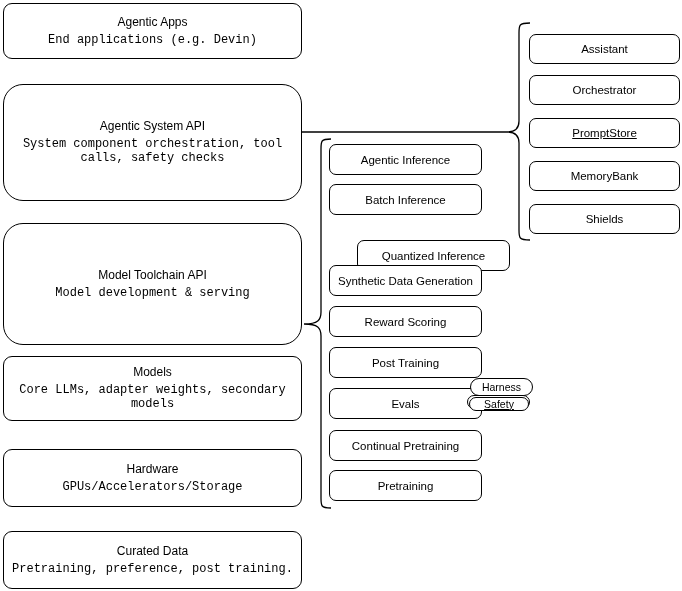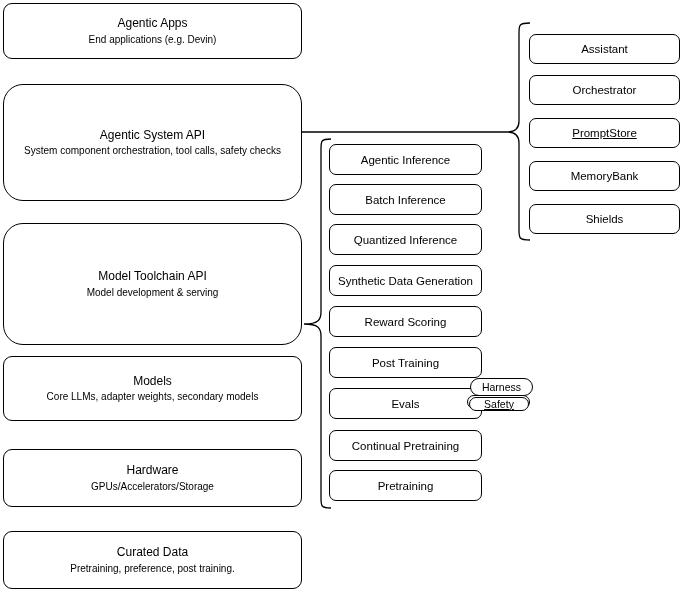--- a/index.html
+++ b/index.html
@@ -29,21 +29,21 @@
     justify-content: center;
     text-align: center;
   }
   .left-node {
     left: 3px;
     width: 299px;
     border-radius: 9px;
   }
   .left-node.big { border-radius: 20px; }
   .node-title { font-size: 12px; line-height: 1.2; }
-  .node-subtitle { font-size: 10px; line-height: 1.2; margin-top: 3px; }
+  .node-subtitle { font-size: 12px; line-height: 1.2; margin-top: 3px; font-family: Liberation Mono, monospace; }
   .mid-node {
     left: 329px;
     width: 153px;
     height: 31px;
     border-radius: 7px;
     font-size: 11.5px;
   }
   .right-node {
     left: 529px;
     width: 151px;
@@ -100,21 +100,21 @@
     <div class="node-subtitle">GPUs/Accelerators/Storage</div>
   </div>
 
   <div class="node left-node" style="top:531px; height:58px;">
     <div class="node-title">Curated Data</div>
     <div class="node-subtitle">Pretraining, preference, post training.</div>
   </div>
 
   <div class="node mid-node" style="top:144px;">Agentic Inference</div>
   <div class="node mid-node" style="top:184px;">Batch Inference</div>
-  <div class="node mid-node" style="top:224px;">Quantized Inference</div>
+  <div class="node mid-node" style="top:240px;margin-left:28px;">Quantized Inference</div>
   <div class="node mid-node" style="top:265px;">Synthetic Data Generation</div>
   <div class="node mid-node" style="top:306px;">Reward Scoring</div>
   <div class="node mid-node" style="top:347px;">Post Training</div>
   <div class="node mid-node" style="top:388px;">Evals</div>
   <div class="node mid-node" style="top:430px;">Continual Pretraining</div>
   <div class="node mid-node" style="top:470px;">Pretraining</div>
 
   <div class="pill" style="left:470px; top:378px; width:63px; height:18px;">Harness</div>
   <div class="pill" style="left:467px; top:395px; width:63px; height:14px;">EvalData</div>
   <div class="pill" style="left:469px; top:397px; width:60px; height:14px;text-decoration:underline;">Safety</div>

